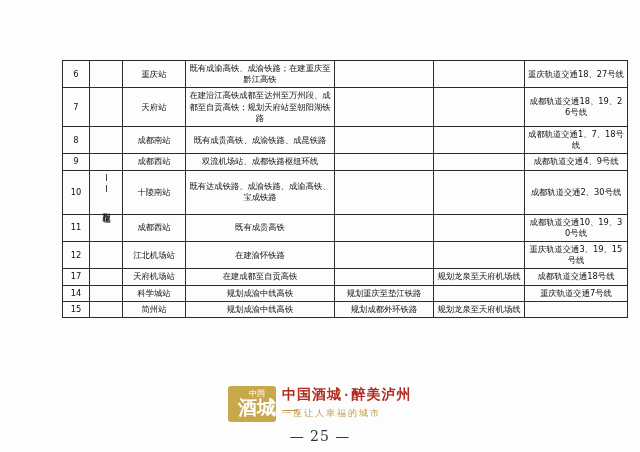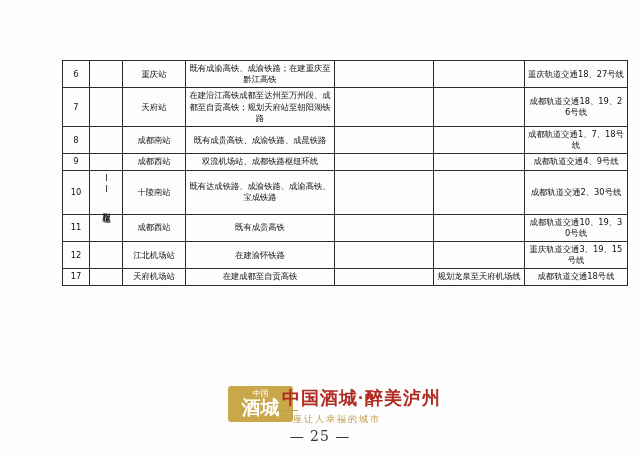--- a/index.html
+++ b/index.html
@@ -66,27 +66,27 @@
     position: absolute;
     left: 0;
     top: 380px;
     width: 640px;
     height: 72px;
   }
   .logo-badge {
     position: absolute;
     left: 228px;
     top: 6px;
-    width: 65px;
+    width: 48px;
     height: 36px;
     background: #c8a84b;
     border-radius: 3px;
     display: flex;
     align-items: center;
-    justify-content: center;
+    justify-content: flex-end;
     overflow: hidden;
   }
   .logo-badge .lg-inner {
     color: #ffffff;
     font-size: 8px;
     line-height: 1.05;
     text-align: center;
     font-family: "DejaVu Serif", "Liberation Serif", serif;
     letter-spacing: 0px;
   }
@@ -95,25 +95,25 @@
     font-weight: bold;
     display: block;
   }
   .slogan {
     position: absolute;
     left: 282px;
     top: 6px;
     width: 250px;
   }
   .slogan .line1 {
-    font-size: 18px;
+    font-size: 14px;
     font-weight: bold;
     color: #b02b20;
     letter-spacing: 1px;
-    font-family: Liberation Sans, sans-serif;
+    font-family: Liberation Mono, monospace;
   }
   .slogan .line2 {
     margin-top: 3px;
     font-size: 9px;
     color: #c09a4a;
     letter-spacing: 2px;
     font-family: Liberation Serif, serif;
   }
   .slogan .rule {
     position: absolute;
@@ -219,21 +219,39 @@
         <tr>
           <td class="col-no">17</td>
           <td class="col-group"></td>
           <td class="col-station">天府机场站</td>
           <td class="col-c1 left-ind">在建成都至自贡高铁</td>
           <td class="col-c2"></td>
           <td class="col-c3">规划龙泉至天府机场线</td>
           <td class="col-c4">成都轨道交通18号线</td>
         </tr>
 
-
+        <tr>
+          <td class="col-no">14</td>
+          <td class="col-group"></td>
+          <td class="col-station">科学城站</td>
+          <td class="col-c1 left-ind">规划成渝中线高铁</td>
+          <td class="col-c2">规划重庆至垫江铁路</td>
+          <td class="col-c3"></td>
+          <td class="col-c4">重庆轨道交通7号线</td>
+        </tr>
+
+        <tr>
+          <td class="col-no">15</td>
+          <td class="col-group"></td>
+          <td class="col-station">简州站</td>
+          <td class="col-c1 left-ind">规划成渝中线高铁</td>
+          <td class="col-c2">规划成都外环铁路</td>
+          <td class="col-c3">规划龙泉至天府机场线</td>
+          <td class="col-c4"></td>
+        </tr>
 
       </tbody>
     </table>
   </div>
 
   <div class="footer">
     <div class="logo-badge">
       <div class="lg-inner">
         <span>中国</span>
         <span class="lg-big">酒城</span>

